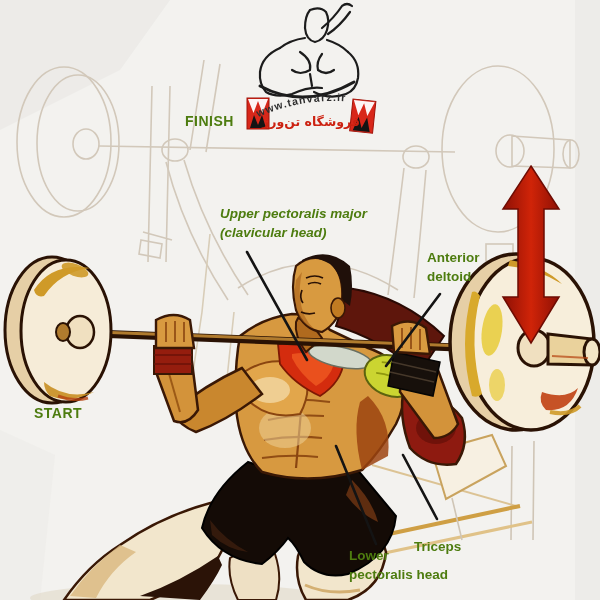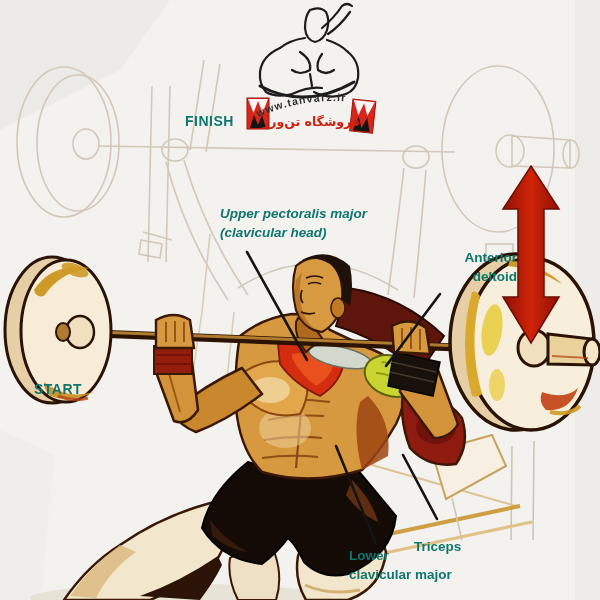--- a/index.html
+++ b/index.html
@@ -1,19 +1,19 @@
 <!DOCTYPE html>
 <html><head>
 <meta charset="utf-8">
 <style>
   html,body{margin:0;padding:0;}
   body{width:600px;height:600px;font-family:"Liberation Sans",sans-serif;}
   .stage{position:relative;width:600px;height:600px;background:#f3f2ef;overflow:hidden;}
   .stage svg{position:absolute;left:0;top:0;}
-  .lbl{position:absolute;font-weight:700;color:#0f766e;font-size:13.5px;line-height:1.42;white-space:pre-line;}
+  .lbl{position:absolute;font-weight:700;color:#4d7c0f;font-size:13.5px;line-height:1.42;white-space:pre-line;}
   .phase{font-size:14px;letter-spacing:.5px;}
   .brand-fa{font-family:"DejaVu Sans",sans-serif;}
 </style>
 </head>
 <body>
 
 <div class="stage">
 
 <svg width="600" height="600" viewBox="0 0 600 600">
   <defs>
@@ -187,22 +187,22 @@
 
   <g stroke="#141414" stroke-width="2.6" stroke-linecap="round">
     <path d="M247,252 L307,360"></path>
     <path d="M440,294 L386,366"></path>
     <path d="M403,455 L437,519"></path>
     <path d="M336,446 L376,544"></path>
   </g>
 </svg>
 
 <div class="lbl phase" style="left:185px;top:112px;">FINISH</div>
-<div class="lbl phase" style="left:34px;top:380px;">START</div>
+<div class="lbl phase" style="left:34px;top:404px;">START</div>
 <div class="lbl" style="left:220px;top:204px;width:170px;font-style:italic;">Upper pectoralis major
 (clavicular head)</div>
-<div class="lbl" style="left:427px;top:248px;width:90px;text-align:right;">Anterior
+<div class="lbl" style="left:427px;top:248px;width:90px;">Anterior
 deltoid</div>
 <div class="lbl" style="left:414px;top:519px;margin-top:18px;">Triceps</div>
 <div class="lbl" style="left:349px;top:546px;width:140px;">Lower
-clavicular major</div>
+pectoralis head</div>
 
 </div>
 
 </body></html>

